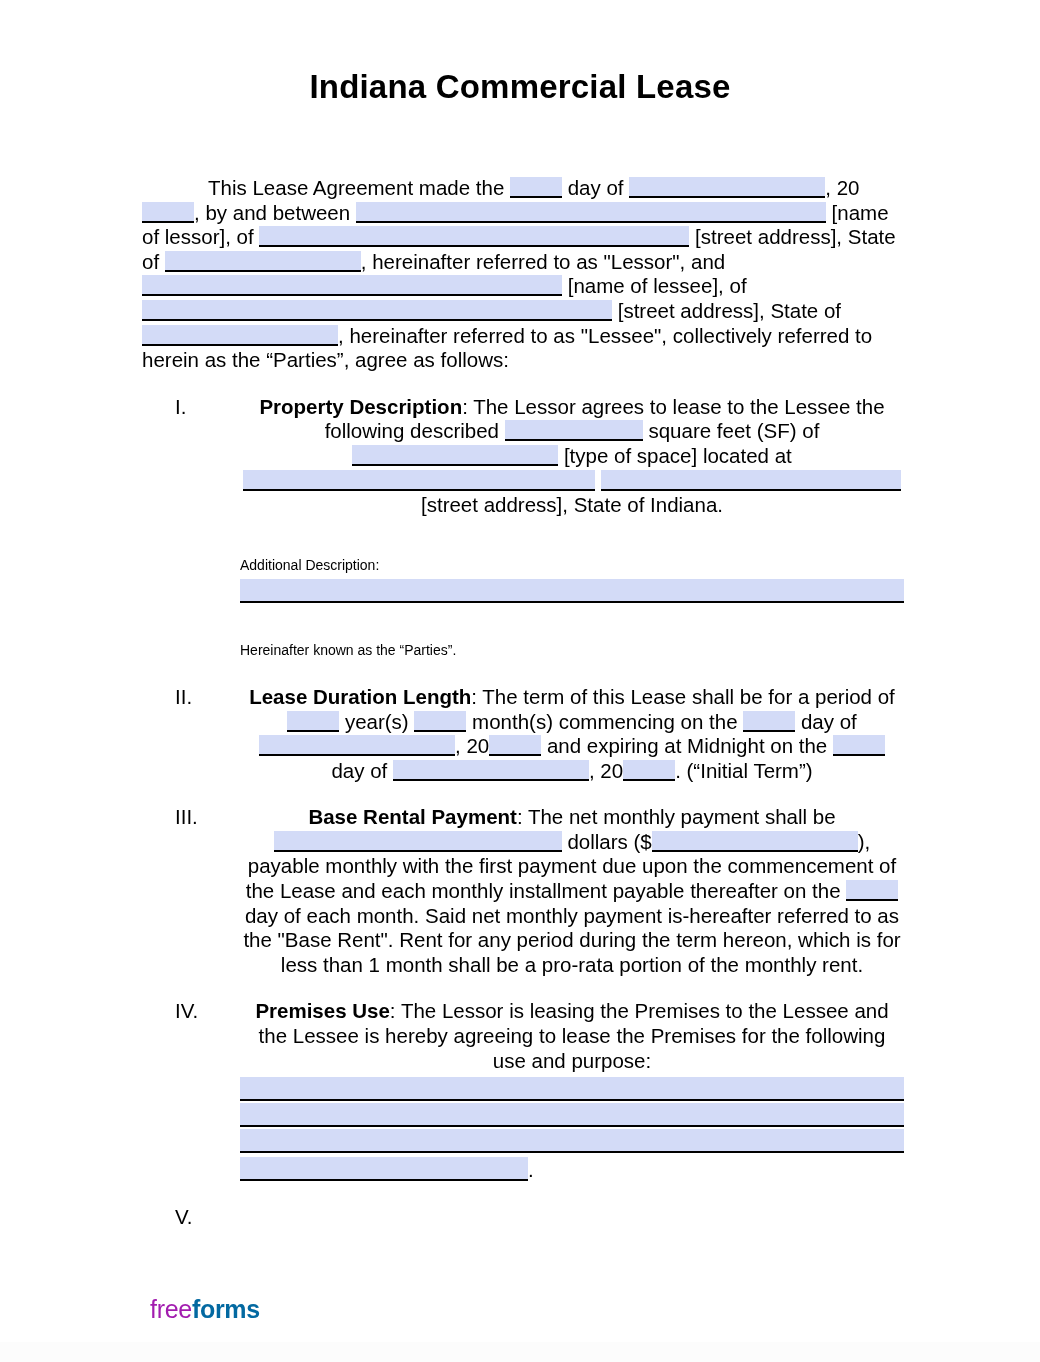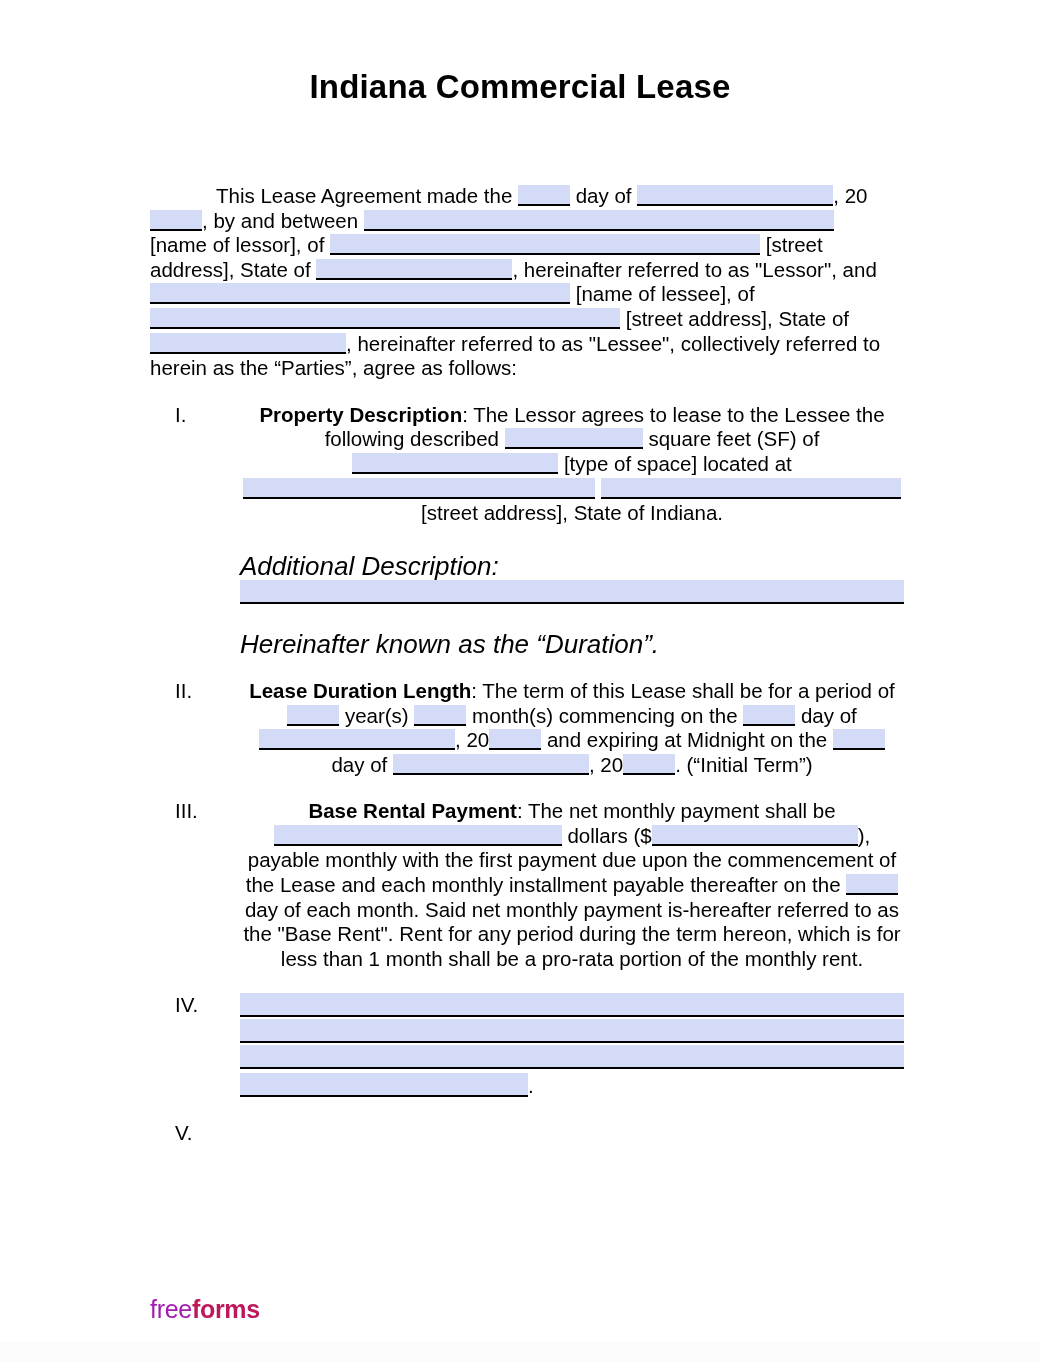--- a/index.html
+++ b/index.html
@@ -38,21 +38,21 @@
     position: absolute;
     top: 176px;
     left: 142px;
     width: 762px;
   }
 
   .para {
     font-size: 20.5px;
     line-height: 24.6px;
     text-align: left;
-    margin: 8px;
+    margin: 0;
   }
   .intro {
     text-indent: 66px;
   }
 
   
   .section {
     position: relative;
     padding-left: 98px;
     margin-top: 22px;
@@ -67,24 +67,23 @@
   }
   .sec-body {
     font-size: 20.5px;
     line-height: 24.6px;
     text-align: center;
   }
   .sec-head {
     font-weight: bold;
   }
   .sub-para {
-    font-size: 26px;
-    line-height: 24.6px;
-    margin-top: 28px;
-    font-style: italic;
+    font-size: 14px;
+    line-height: 24.6px;
+    margin-top: 35px;
   }
 
   
   .fld {
     display: inline-block;
     vertical-align: baseline;
     background: #d3dbf7;
     border-bottom: 2px solid #000000;
     height: 19px;
     line-height: 19px;
@@ -121,21 +120,21 @@
   
   .footer-logo {
     position: absolute;
     left: 150px;
     bottom: 38px;
     font-size: 25px;
     font-weight: bold;
     letter-spacing: -0.3px;
   }
   .logo-free  { color: #a21caf; font-weight: normal; }
-  .logo-forms { color: #be185d; font-weight: bold; }
+  .logo-forms { color: #0369a1; font-weight: bold; }
 
   .bottom-band {
     position: absolute;
     left: 0;
     bottom: 0;
     width: 1040px;
     height: 20px;
     background: #fcfcfc;
   }
 </style>
@@ -153,35 +152,36 @@
 
     <div class="section">
       <div class="sec-num">I.</div>
       <div class="sec-body"><span class="sec-head">Property Description</span><span>: The Lessor agrees to lease to the Lessee the following described</span> <span class="fld w-lg"></span> <span>square feet (SF) of</span> <span class="fld w-2xl"></span> <span>[type of space] located at</span> <span class="fld w-5xl"></span> <span class="fld w-4xl"></span> <span>[street address], State of Indiana.</span></div>
 
       <div class="sub-para">
         <span>Additional Description:</span>
         <span class="blankline"></span>
       </div>
 
-      <div class="sub-para">Hereinafter known as the “Duration”.</div>
+      <div class="sub-para">Hereinafter known as the “Parties”.</div>
     </div>
 
     <div class="section">
       <div class="sec-num">II.</div>
       <div class="sec-body"><span class="sec-head">Lease Duration Length</span><span>: The term of this Lease shall be for a period of</span> <span class="fld w-sm"></span> <span>year(s)</span> <span class="fld w-sm"></span> <span>month(s) commencing on the</span> <span class="fld w-sm"></span> <span>day of</span> <span class="fld w-xl2"></span><span>, 20</span><span class="fld w-sm"></span> <span>and expiring at Midnight on the</span> <span class="fld w-sm"></span> <span>day of</span> <span class="fld w-xl2"></span><span>, 20</span><span class="fld w-sm"></span><span>. (“Initial Term”)</span></div>
     </div>
 
     <div class="section">
       <div class="sec-num">III.</div>
       <div class="sec-body"><span class="sec-head">Base Rental Payment</span><span>: The net monthly payment shall be</span> <span class="fld w-3xl"></span> <span>dollars ($</span><span class="fld w-2xl"></span><span>), payable monthly with the first payment due upon the commencement of the Lease and each monthly installment payable thereafter on the</span> <span class="fld w-sm"></span> <span>day of each month. Said net monthly payment is-hereafter referred to as the "Base Rent". Rent for any period during the term hereon, which is for less than 1 month shall be a pro-rata portion of the monthly rent.</span></div>
     </div>
 
     <div class="section">
       <div class="sec-num">IV.</div>
+      <div class="sec-body"><span class="sec-head">Premises Use</span><span>: The Lessor is leasing the Premises to the Lessee and the Lessee is hereby agreeing to lease the Premises for the following use and purpose:</span></div>
 
       <div class="lines-block">
         <span class="blankline"></span>
         <span class="blankline"></span>
         <span class="blankline"></span>
         <div style="margin-top:2px;">
           <span class="blankline short"></span><span class="sec-body">.</span>
         </div>
       </div>
 

